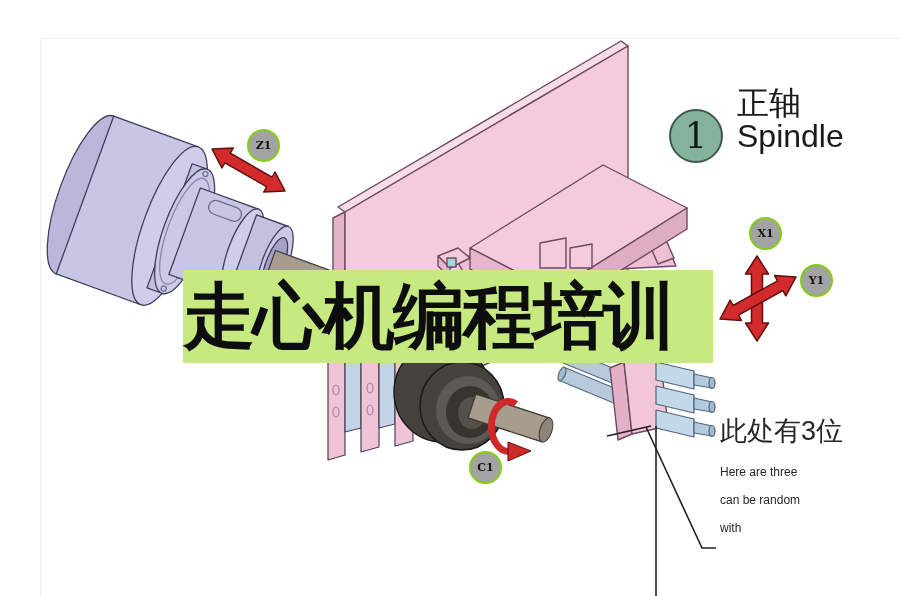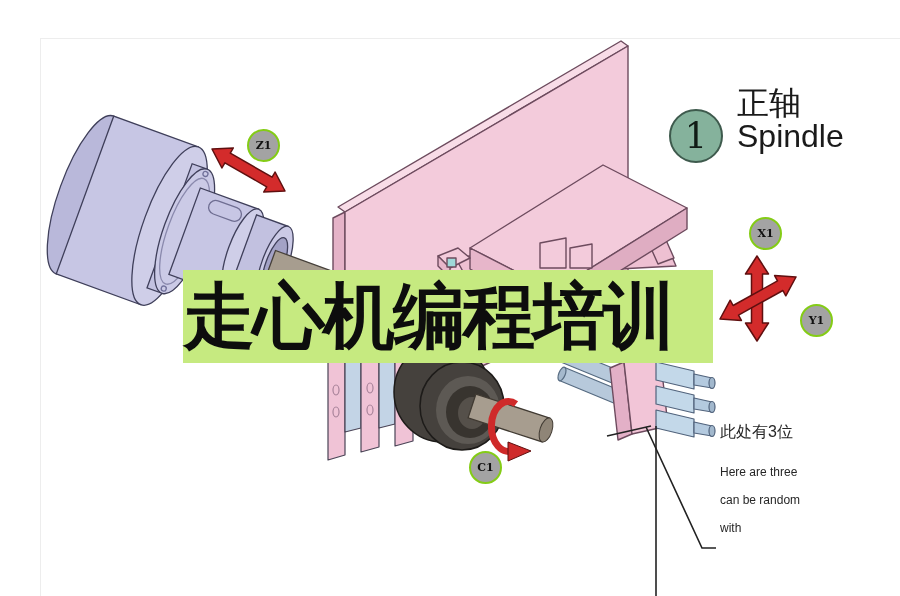--- a/index.html
+++ b/index.html
@@ -23,34 +23,34 @@
   }
   #arrow-layer{z-index:3;}
   .axis-badge{
     position:absolute;z-index:4;width:33px;height:33px;border-radius:50%;
     background:#a3a3a3;border:2px solid #84cc16;box-sizing:border-box;
     display:flex;align-items:center;justify-content:center;
     font-family:"DejaVu Serif", serif;font-weight:bold;font-size:11px;color:#111;
   }
   #badge-z1{left:247px;top:129px;}
   #badge-x1{left:749px;top:217px;}
-  #badge-y1{left:800px;top:264px;margin-top:40px;}
+  #badge-y1{left:800px;top:264px;}
   #badge-c1{left:469px;top:451px;}
   #spindle-badge{
     position:absolute;left:669px;top:109px;width:54px;height:54px;z-index:4;
     border-radius:50%;background:#85b29c;border:2px solid #3e5a4d;box-sizing:border-box;
     display:flex;align-items:center;justify-content:center;
     font-family:"DejaVu Serif", serif;font-size:35px;color:#101b15;
   }
   #spindle-label{
     position:absolute;left:737px;top:87px;z-index:4;color:#1a1a1a;
     font-size:32px;line-height:33px;white-space:nowrap;
   }
   #tool-note{position:absolute;left:720px;top:413px;z-index:4;color:#262626;}
-  #tool-note .zh{font-size:16px;line-height:37px;white-space:nowrap;}
+  #tool-note .zh{font-size:27px;line-height:37px;white-space:nowrap;}
   #tool-note .en{font-size:12px;line-height:28px;white-space:nowrap;}
   #tool-note .en.first{margin-top:8px;}
 </style>
 </head>
 <body>
 
 <div id="stage">
 
   <div class="frame"></div>
 

